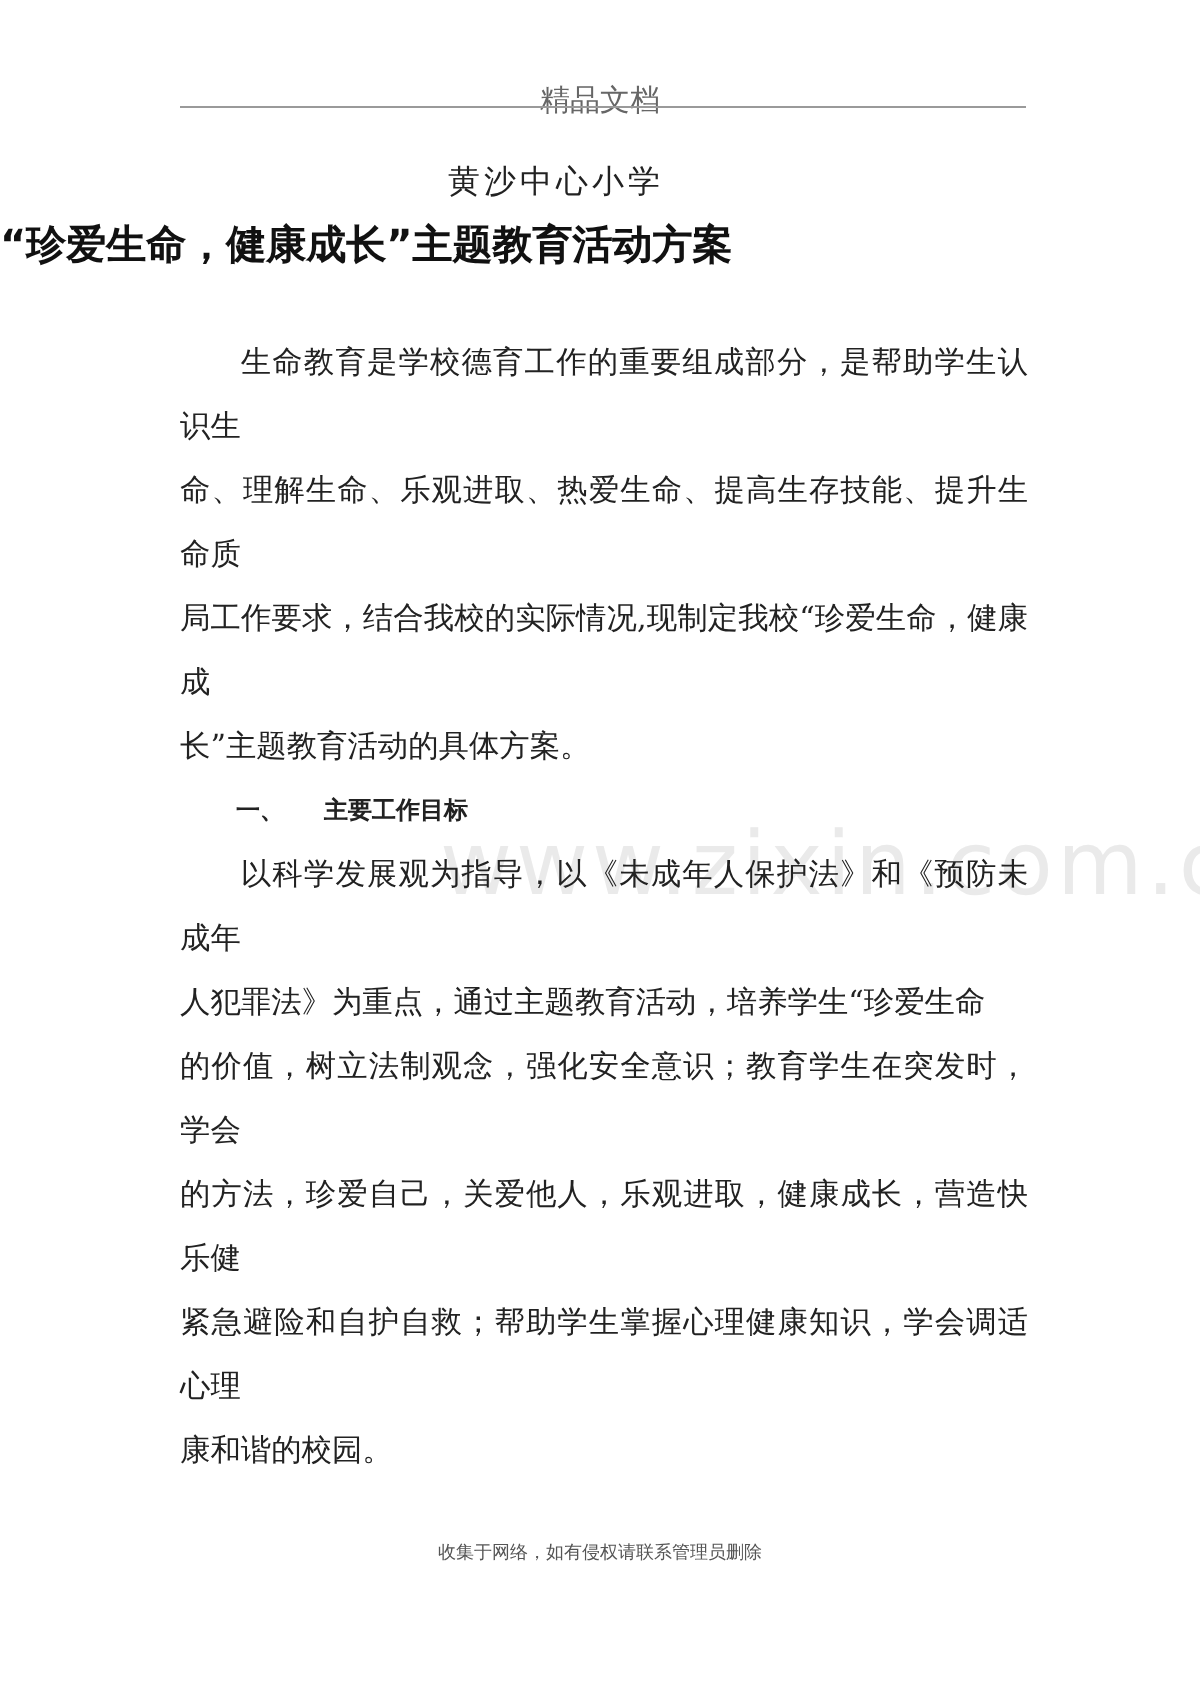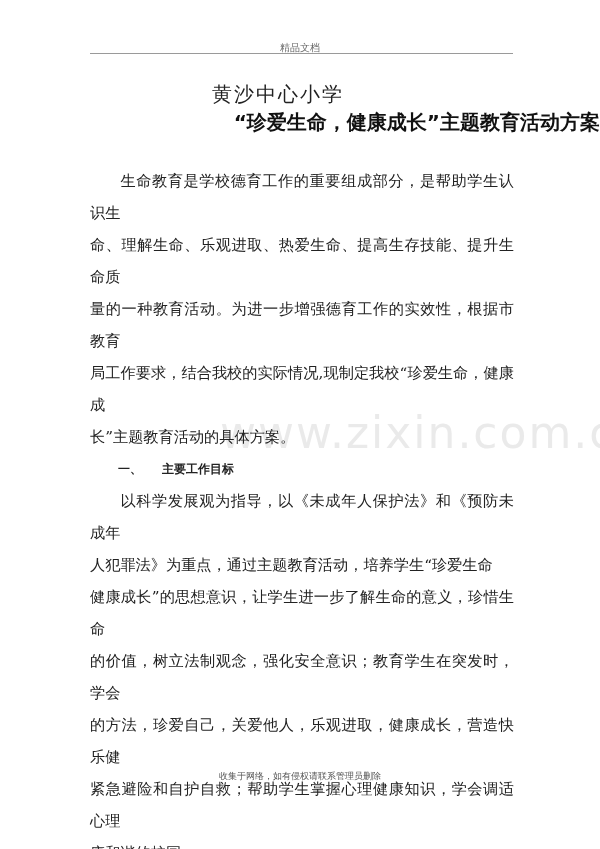--- a/index.html
+++ b/index.html
@@ -1,24 +1,24 @@
 <!DOCTYPE html>
 <html><head>
 <meta charset="utf-8">
 <style>
   html, body { margin: 0; padding: 0; background: #ffffff; }
   body { width: 600px; height: 849px; position: relative; overflow: hidden;
          font-family: "DejaVu Serif", "Liberation Serif", serif; color: #1a1a1a; }
   .header-text { position: absolute; top: 41px; left: 0; width: 600px; text-align: center;
-                 font-size: 10px; color: #666; font-family: "DejaVu Sans", sans-serif; }
+                 font-size: 15px; color: #666; font-family: "DejaVu Sans", sans-serif; }
   .header-rule { position: absolute; top: 53px; left: 90px; width: 423px; height: 0;
                  border-top: 1px solid #9a9a9a; }
   .school { position: absolute; top: 81px; left: 0; width: 556px; text-align: center;
-            font-size: 20px; letter-spacing: 2px; color: #222; }
-  .title { position: absolute; top: 109px; left: 0; width: 600px; text-align: right;
+            font-size: 16px; letter-spacing: 2px; color: #222; }
+  .title { position: absolute; top: 109px; left: 0; width: 600px; text-align: left;
            font-size: 20px; font-weight: bold; font-family: "DejaVu Sans", sans-serif; color: #111; }
   .body { position: absolute; left: 90px; width: 424px; top: 165px;
           font-size: 15.2px; line-height: 32px; color: #222; }
   .p { margin: 0; text-align: justify; text-align-last: left; }
   .indent { text-indent: 2em; }
   .heading { font-weight: bold; font-family: "DejaVu Sans", sans-serif; font-size: 12px; }
   .h1 { padding-left: 28px; }
   .h1 .num { display: inline-block; width: 44px; }
   .watermark { position: absolute; top: 407px; left: 220px; font-size: 44px;
                font-family: "DejaVu Sans", sans-serif; color: rgba(180,180,180,0.28);
@@ -33,28 +33,26 @@
 <div class="header-rule"></div>
 
 <div class="school">黄沙中心小学</div>
 <div class="title">“珍爱生命，健康成长”主题教育活动方案</div>
 
 <div class="watermark">www.zixin.com.cn</div>
 
 <div class="body">
   <p class="p indent">生命教育是学校德育工作的重要组成部分，是帮助学生认识生</p>
   <p class="p">命、理解生命、乐观进取、热爱生命、提高生存技能、提升生命质</p>
-  <p class="p">量的一种教育活动。为进一步增强德育工作的实效性，根据市教育</p>
   <p class="p">局工作要求，结合我校的实际情况,现制定我校“珍爱生命，健康成</p>
   <p class="p">长”主题教育活动的具体方案。</p>
 
   <p class="p heading h1"><span class="num">一、</span><span>主要工作目标</span></p>
   <p class="p indent">以科学发展观为指导，以《未成年人保护法》和《预防未成年</p>
   <p class="p">人犯罪法》为重点，通过主题教育活动，培养学生“珍爱生命</p>
-  <p class="p">健康成长”的思想意识，让学生进一步了解生命的意义，珍惜生命</p>
   <p class="p">的价值，树立法制观念，强化安全意识；教育学生在突发时，学会</p>
   <p class="p">的方法，珍爱自己，关爱他人，乐观进取，健康成长，营造快乐健</p>
   <p class="p">紧急避险和自护自救；帮助学生掌握心理健康知识，学会调适心理</p>
   <p class="p">康和谐的校园。</p>
 
 </div>
 
 <div class="footer">收集于网络，如有侵权请联系管理员删除</div>
 
 </body></html>

